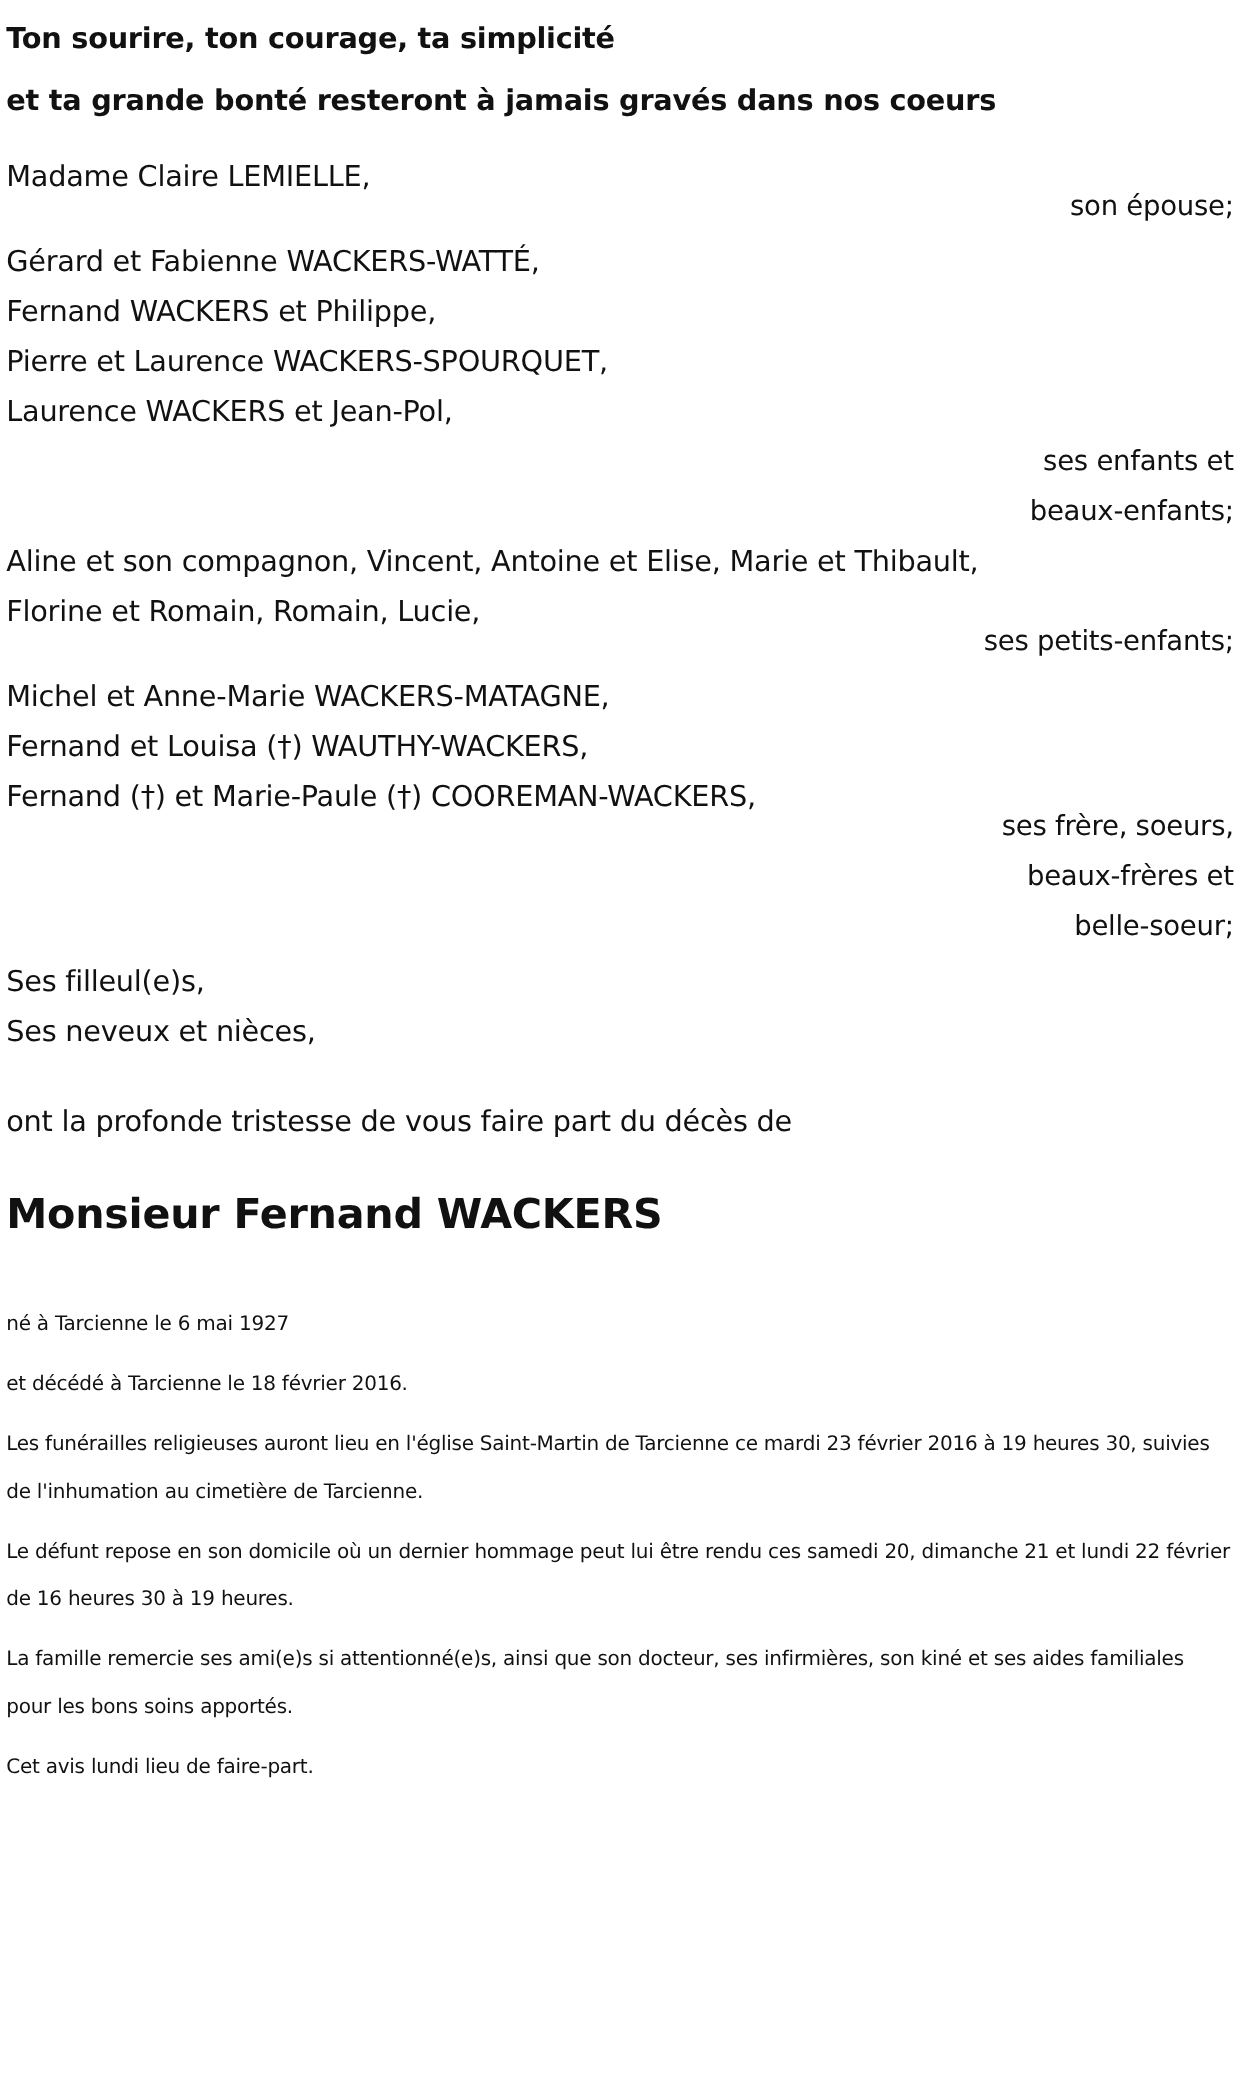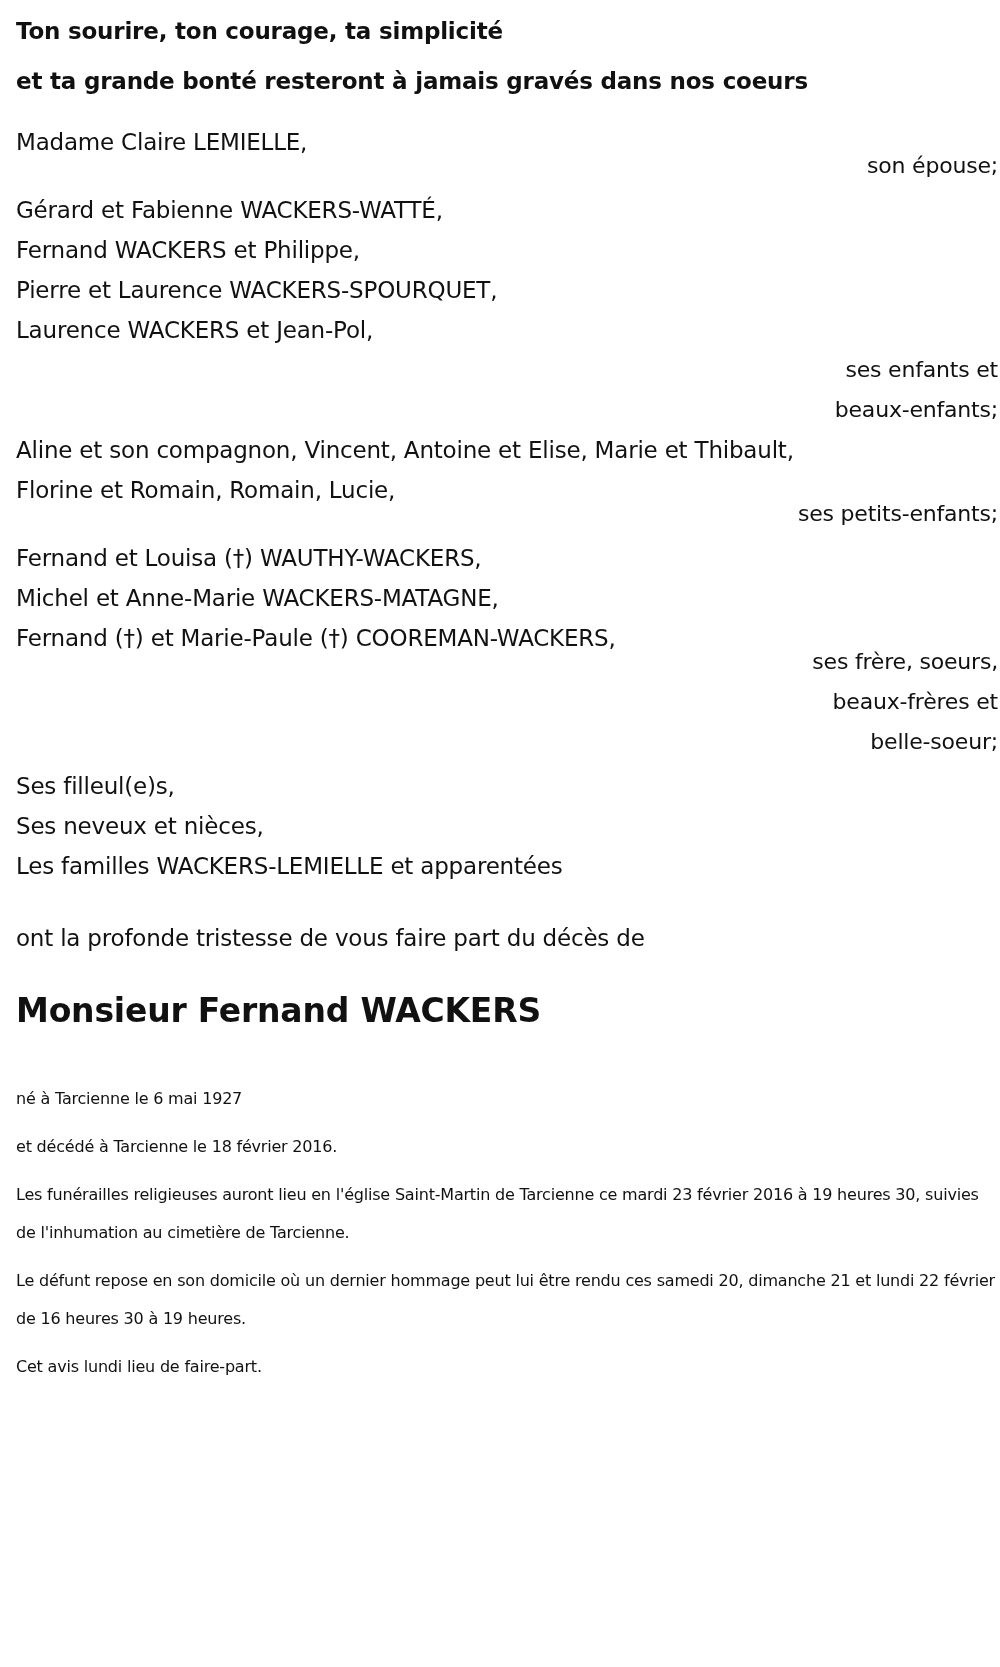--- a/index.html
+++ b/index.html
@@ -10,21 +10,21 @@
     body {
       width: 1000px;
       height: 1667px;
       overflow: hidden;
       color: #111111;
       font-family: "DejaVu Sans", sans-serif;
     }
     .notice {
       position: relative;
       width: 982px;
-      padding-left: 16px;
+      padding-left: 5px;
       padding-top: 6px;
     }
     .epigraph {
       font-weight: bold;
       font-size: 23px;
       line-height: 50px;
       margin: 0;
       letter-spacing: -0.2px;
     }
     .family {
@@ -93,39 +93,39 @@
       <p class="relation">beaux-enfants;</p>
     </div>
 
     <div>
       <p class="name-line">Aline et son compagnon, Vincent, Antoine et Elise, Marie et Thibault,</p>
       <p class="name-line">Florine et Romain, Romain, Lucie,</p>
       <p class="relation relation-tight-top">ses petits-enfants;</p>
     </div>
 
     <div class="group-gap">
+      <p class="name-line">Michel et Anne-Marie WACKERS-MATAGNE,</p>
       <p class="name-line">Fernand et Louisa (†) WAUTHY-WACKERS,</p>
-      <p class="name-line">Michel et Anne-Marie WACKERS-MATAGNE,</p>
       <p class="name-line">Fernand (†) et Marie-Paule (†) COOREMAN-WACKERS,</p>
       <p class="relation relation-tight-top">ses frère, soeurs,</p>
       <p class="relation">beaux-frères et</p>
       <p class="relation">belle-soeur;</p>
     </div>
 
     <div class="group-gap">
       <p class="name-line">Ses filleul(e)s,</p>
       <p class="name-line">Ses neveux et nièces,</p>
-      <p class="name-line">Les familles WACKERS-LEMIELLE et apparentées</p>
     </div>
   </div>
 
   <p class="announce">ont la profonde tristesse de vous faire part du décès de</p>
 
   <h1 class="deceased">Monsieur Fernand WACKERS</h1>
 
   <div class="details">
     <p class="para">né à Tarcienne le 6 mai 1927</p>
     <p class="para">et décédé à Tarcienne le 18 février 2016.</p>
     <p class="para">Les funérailles religieuses auront lieu en l'église Saint-Martin de Tarcienne ce mardi 23 février 2016 à 19 heures 30, suivies de l'inhumation au cimetière de Tarcienne.</p>
     <p class="para">Le défunt repose en son domicile où un dernier hommage peut lui être rendu ces samedi 20, dimanche 21 et lundi 22 février de 16 heures 30 à 19 heures.</p>
+    <p class="para">La famille remercie ses ami(e)s si attentionné(e)s, ainsi que son docteur, ses infirmières, son kiné et ses aides familiales pour les bons soins apportés.</p>
     <p class="para">Cet avis lundi lieu de faire-part.</p>
   </div>
 </div>
 
 </body></html>

